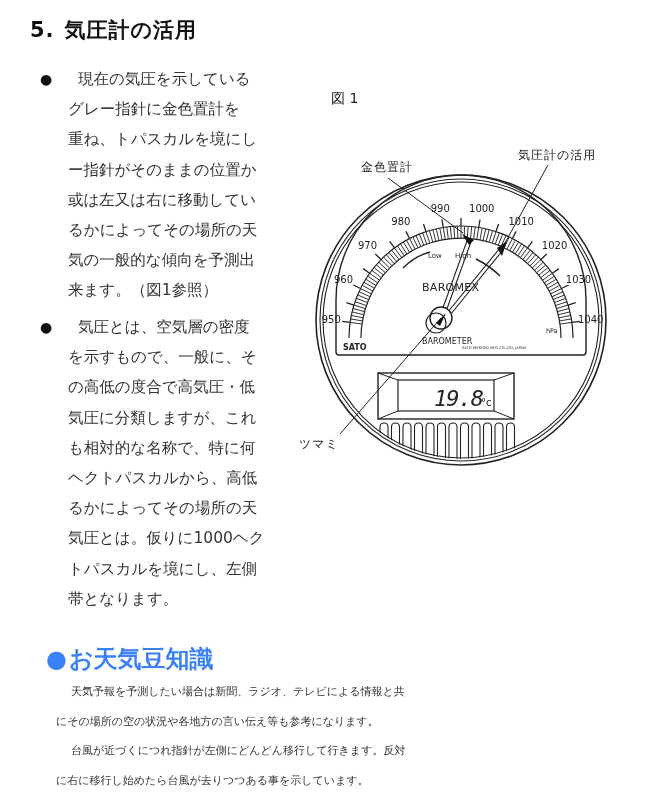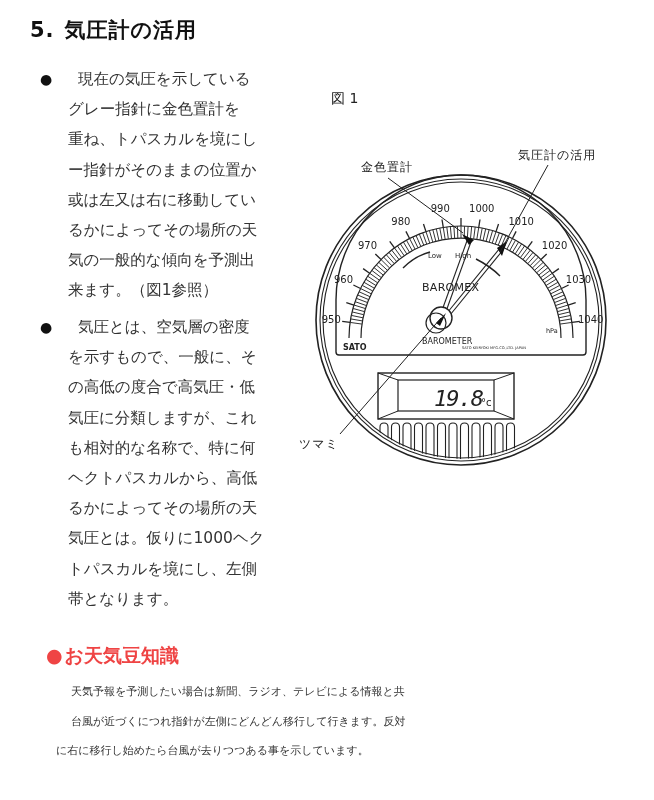--- a/index.html
+++ b/index.html
@@ -8,21 +8,21 @@
     .title { position: absolute; left: 30px; top: 16px; font-size: 21px; font-weight: bold;
              letter-spacing: 1px; color: #111; }
     .title .num { margin-right: 10px; }
     .bullet-block { position: absolute; left: 40px; width: 240px; font-size: 15.5px;
                     line-height: 30.2px; color: #333; }
     .bullet-block .dot { position: absolute; left: 0; top: 0; font-size: 14px; color: #111; }
     .bullet-block .line { white-space: nowrap; padding-left: 28px; }
     .bullet-block .line.first { padding-left: 38px; }
     #bullet1 { top: 64px; }
     #bullet2 { top: 312px; }
-    .tips-heading { position: absolute; left: 46px; top: 643px; font-size: 19px; font-weight: bold; color: #ef4444; }
+    .tips-heading { position: absolute; left: 46px; top: 643px; font-size: 24px; font-weight: bold; color: #3b82f6; }
     .tips-heading .dot { margin-right: 2px; }
     .tips-body { position: absolute; left: 56px; top: 677px; font-size: 11px; line-height: 29.5px; color: #333; }
     .tips-body .line { white-space: nowrap; }
     .tips-body .indent { padding-left: 15px; }
     .figure { position: absolute; left: 0; top: 0; width: 654px; height: 800px; pointer-events: none; }
     .figure svg { position: absolute; left: 0; top: 0; }
     .fig-label { position: absolute; left: 331px; top: 82px; font-size: 14px; color: #222; margin-top: 8px; }
     .callout { position: absolute; font-size: 12px; color: #222; letter-spacing: 1px; }
     #callout-gold { left: 361px; top: 159px; }
     #callout-grey { left: 518px; top: 147px; }
@@ -270,15 +270,16 @@
   <div class="callout" id="callout-gold">金色置計</div>
   <div class="callout" id="callout-grey">気圧計の活用</div>
   <div class="callout" id="callout-knob">ツマミ</div>
 </div>
 
 <div class="tips-heading">
   <span class="dot">●</span><span>お天気豆知識</span>
 </div>
 <div class="tips-body">
   <div class="line indent">天気予報を予測したい場合は新聞、ラジオ、テレビによる情報と共</div>
+  <div class="line">にその場所の空の状況や各地方の言い伝え等も参考になります。</div>
   <div class="line indent">台風が近づくにつれ指針が左側にどんどん移行して行きます。反対</div>
   <div class="line">に右に移行し始めたら台風が去りつつある事を示しています。</div>
 </div>
 
 </body></html>

